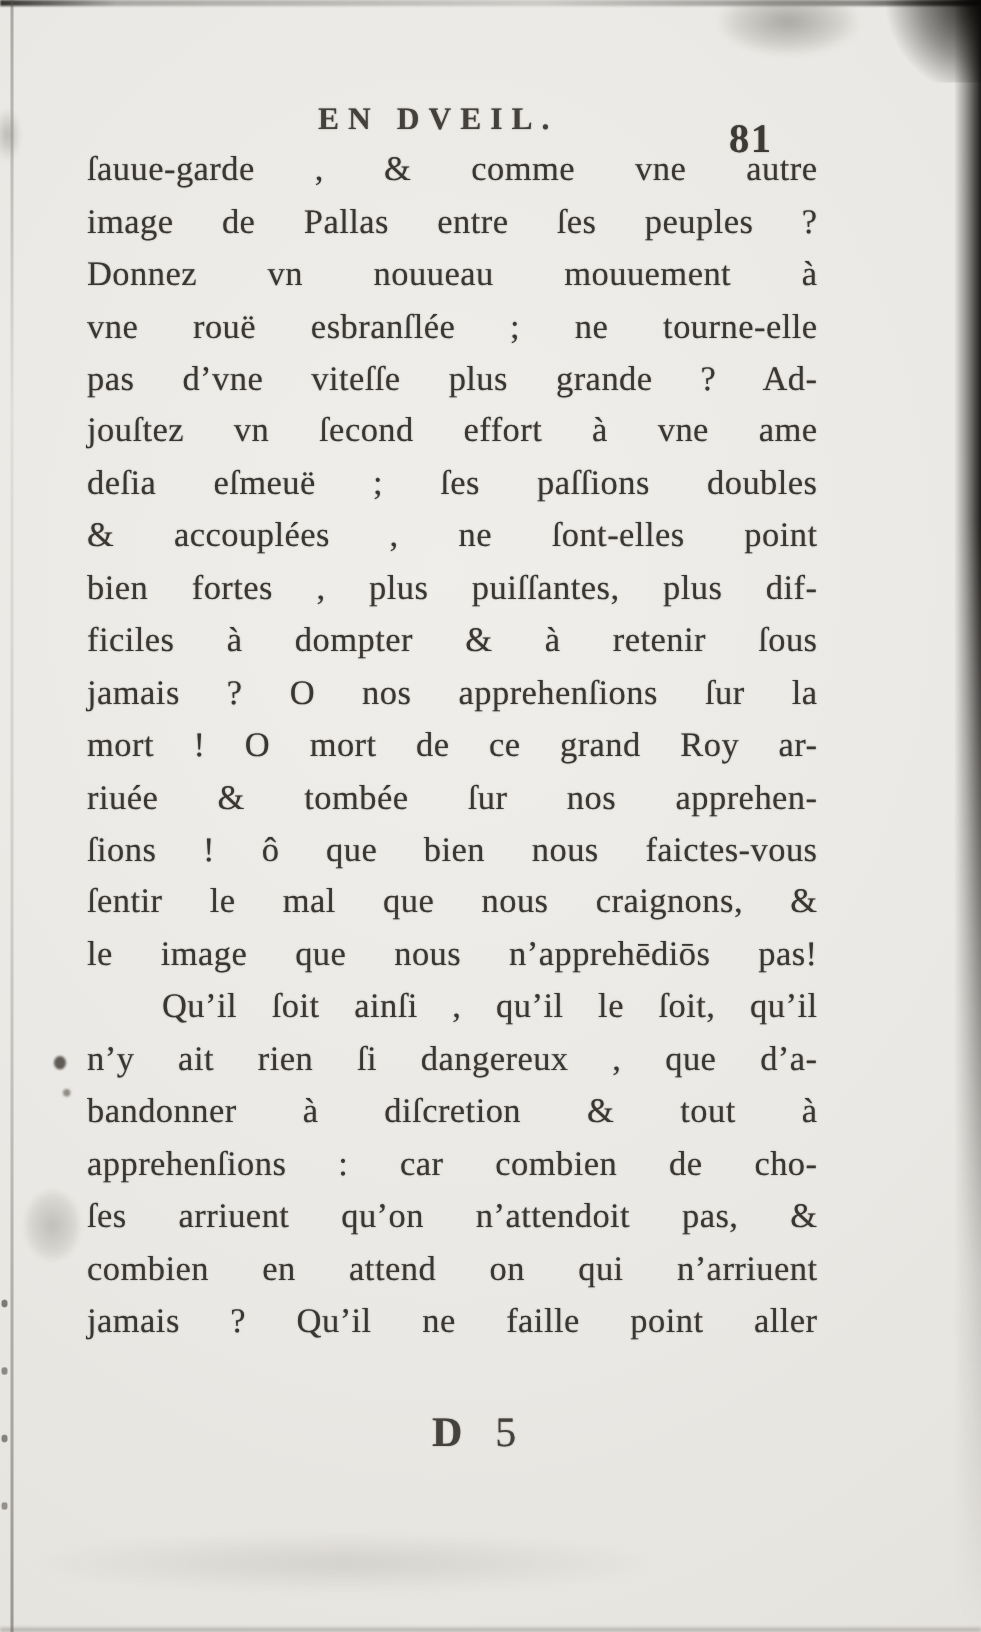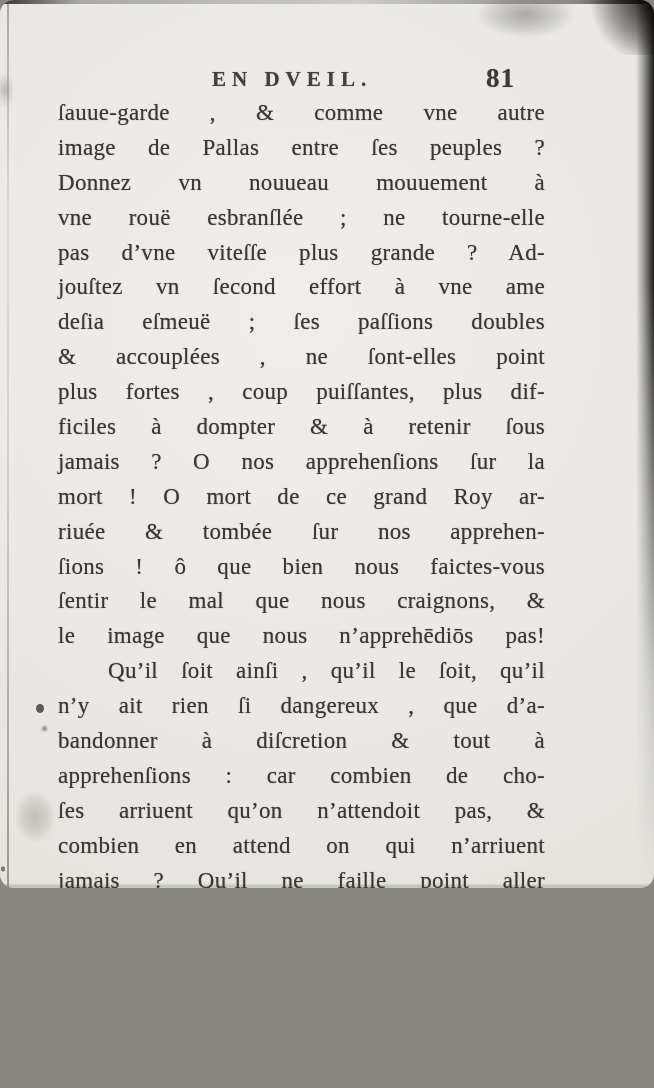--- a/index.html
+++ b/index.html
@@ -4,26 +4,25 @@
 <style>
   html, body { margin: 0; padding: 0; }
   body {
     width: 654px; height: 1088px;
     background: #8a8680;
     font-family: "Liberation Serif", "DejaVu Serif", serif;
     overflow: hidden;
   }
   .page {
     position: relative;
-    width: 654px; height: 888px;
+    width: 654px; height: 1088px;
     background:
       radial-gradient(ellipse 120% 90% at 45% 35%, #efeeea 0%, #e9e8e4 55%, #e2e0da 100%);
     color: #3a3836;
     overflow: hidden;
-    border-radius: 14px;
   }
   
   .edge-top {
     position: absolute; top: 0; left: 0; width: 100%; height: 4px;
     background: linear-gradient(to right,
       rgba(22,20,17,0.85), rgba(22,20,17,0.30) 12%,
       rgba(22,20,17,0.14) 55%, rgba(22,20,17,0.45) 88%, rgba(12,10,8,0.9));
     filter: blur(0.6px);
   }
   .edge-bottom {
@@ -88,21 +87,21 @@
   .running-head {
     position: absolute; top: 63px; left: 0; width: 100%; height: 34px;
   }
   .head-title {
     position: absolute; left: 212px; top: 4px;
     font-size: 21px; font-weight: bold; letter-spacing: 6px;
     color: #44413d;
     text-shadow: 0 0 1px rgba(58,54,50,0.6);
   }
   .page-number {
-    position: absolute; left: 486px; top: 0;
+    position: absolute; left: 486px; top: 14px;
     font-size: 27px; font-weight: bold; letter-spacing: 1px;
     color: #3d3a36;
     text-shadow: 0 0 1px rgba(58,54,50,0.6);
   }
   .text-block {
     position: absolute; top: 96px; left: 58px; width: 487px;
   }
   .line {
     height: 34.9px; line-height: 34.9px;
     font-size: 23px;
@@ -147,21 +146,21 @@
 
   <div class="text-block">
     <div class="line">ſauue-garde , &amp; comme vne autre</div>
     <div class="line">image de Pallas entre ſes peuples ?</div>
     <div class="line">Donnez vn nouueau mouuement à</div>
     <div class="line">vne rouë esbranſlée ; ne tourne-elle</div>
     <div class="line">pas d’vne viteſſe plus grande ? Ad-</div>
     <div class="line">jouſtez vn ſecond effort à vne ame</div>
     <div class="line">deſia eſmeuë ; ſes paſſions doubles</div>
     <div class="line">&amp; accouplées , ne ſont-elles point</div>
-    <div class="line">plus fortes , coup puiſſantes, plus dif-</div>
+    <div class="line">bien fortes , plus puiſſantes, plus dif-</div>
     <div class="line">ficiles à dompter &amp; à retenir ſous</div>
     <div class="line">jamais ? O nos apprehenſions ſur la</div>
     <div class="line">mort ! O mort de ce grand Roy ar-</div>
     <div class="line">riuée &amp; tombée ſur nos apprehen-</div>
     <div class="line">ſions ! ô que bien nous faictes-vous</div>
     <div class="line">ſentir le mal que nous craignons, &amp;</div>
     <div class="line">le image que nous n’apprehēdiōs pas!</div>
     <div class="line indent">Qu’il ſoit ainſi , qu’il le ſoit, qu’il</div>
     <div class="line">n’y ait rien ſi dangereux , que d’a-</div>
     <div class="line">bandonner à diſcretion &amp; tout à</div>

